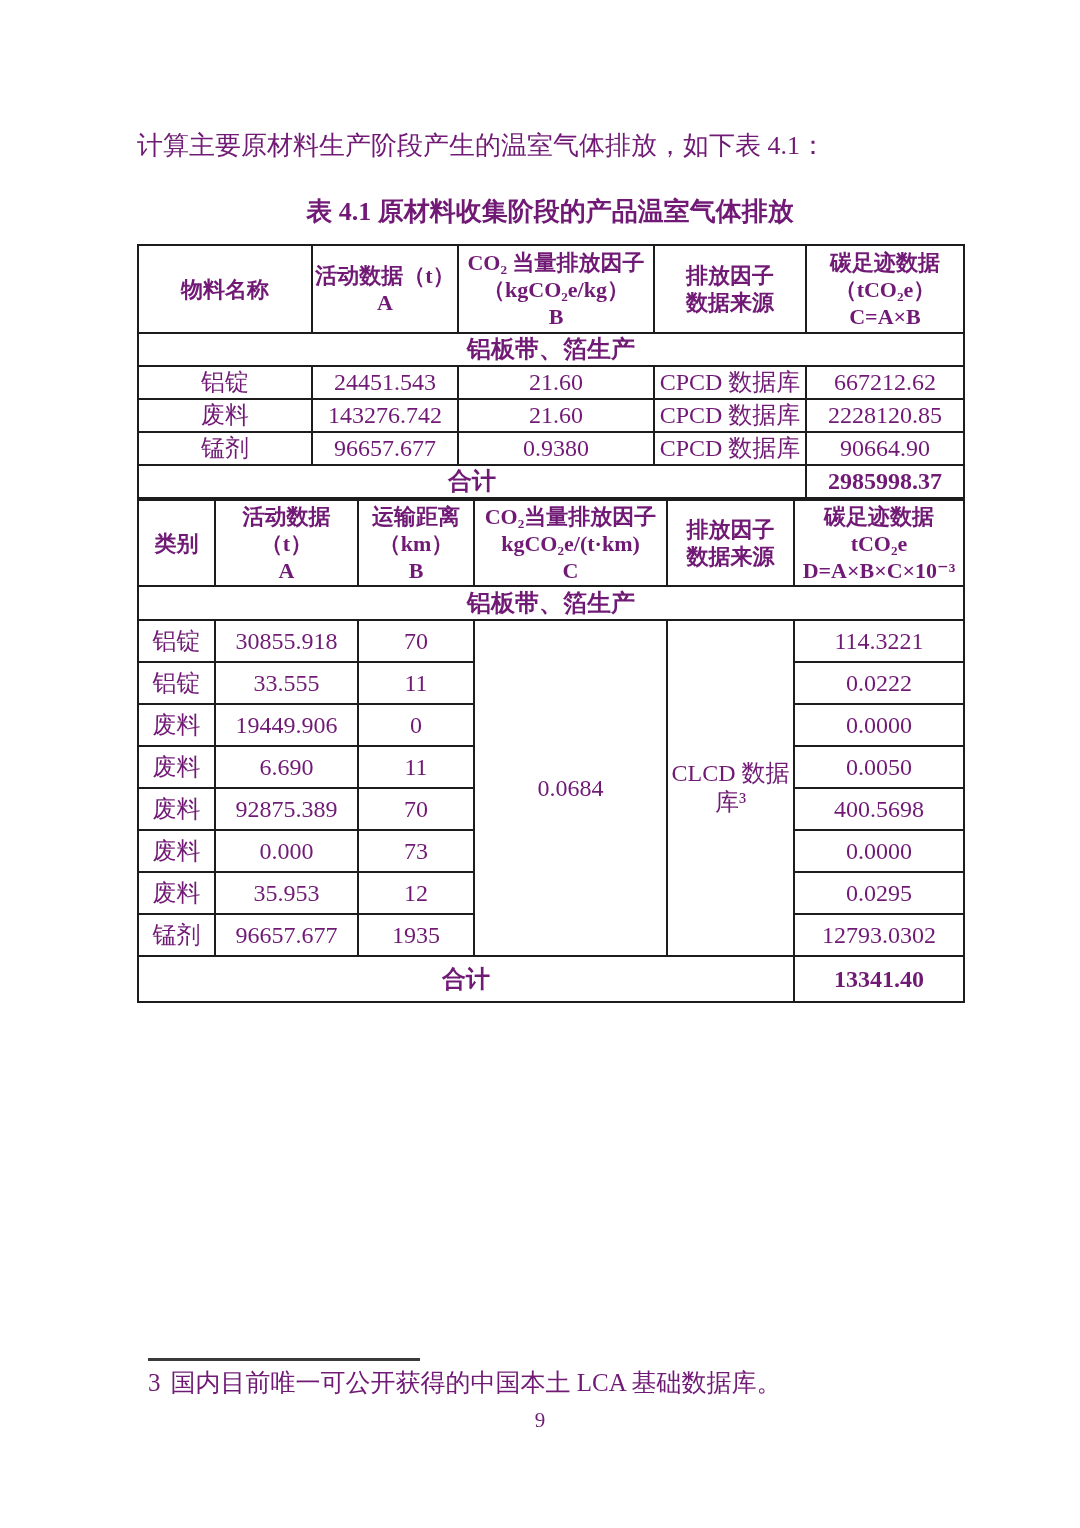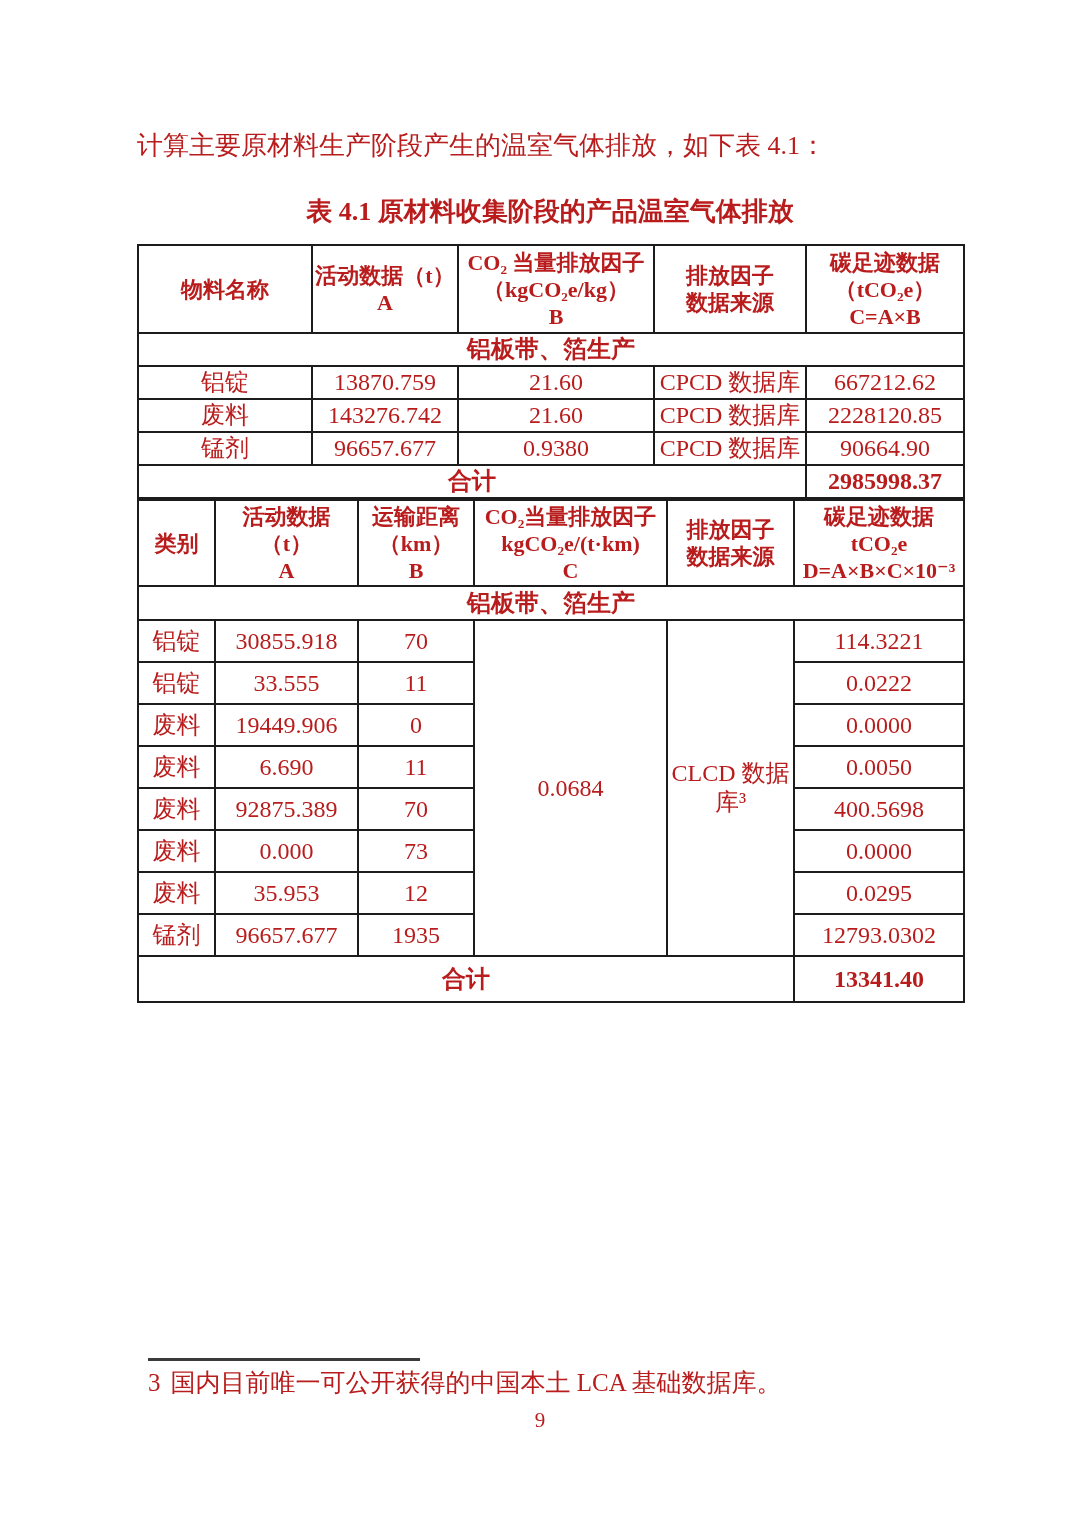--- a/index.html
+++ b/index.html
@@ -3,21 +3,21 @@
 <meta charset="utf-8">
 <style>
   * { margin: 0; padding: 0; box-sizing: border-box; }
   html, body { background: #ffffff; }
   .page {
     position: relative;
     width: 1080px;
     height: 1528px;
     background: #ffffff;
     font-family: "Liberation Serif", "DejaVu Serif", serif;
-    color: #b91c1c;
+    color: #701a75;
     overflow: hidden;
   }
   .content {
     position: absolute;
     left: 137px;
     top: 0;
     width: 826px;
   }
   .intro-par {
     margin-top: 130px;
@@ -130,21 +130,21 @@
 （tCO₂e）
 C=A×B</th>
         </tr>
       </thead>
       <tbody>
         <tr>
           <td class="section-cell" colspan="5">铝板带、箔生产</td>
         </tr>
         <tr>
           <td class="data-cell">铝锭</td>
-          <td class="data-cell">13870.759</td>
+          <td class="data-cell">24451.543</td>
           <td class="data-cell">21.60</td>
           <td class="data-cell">CPCD 数据库</td>
           <td class="data-cell">667212.62</td>
         </tr>
         <tr>
           <td class="data-cell">废料</td>
           <td class="data-cell">143276.742</td>
           <td class="data-cell">21.60</td>
           <td class="data-cell">CPCD 数据库</td>
           <td class="data-cell">2228120.85</td>

